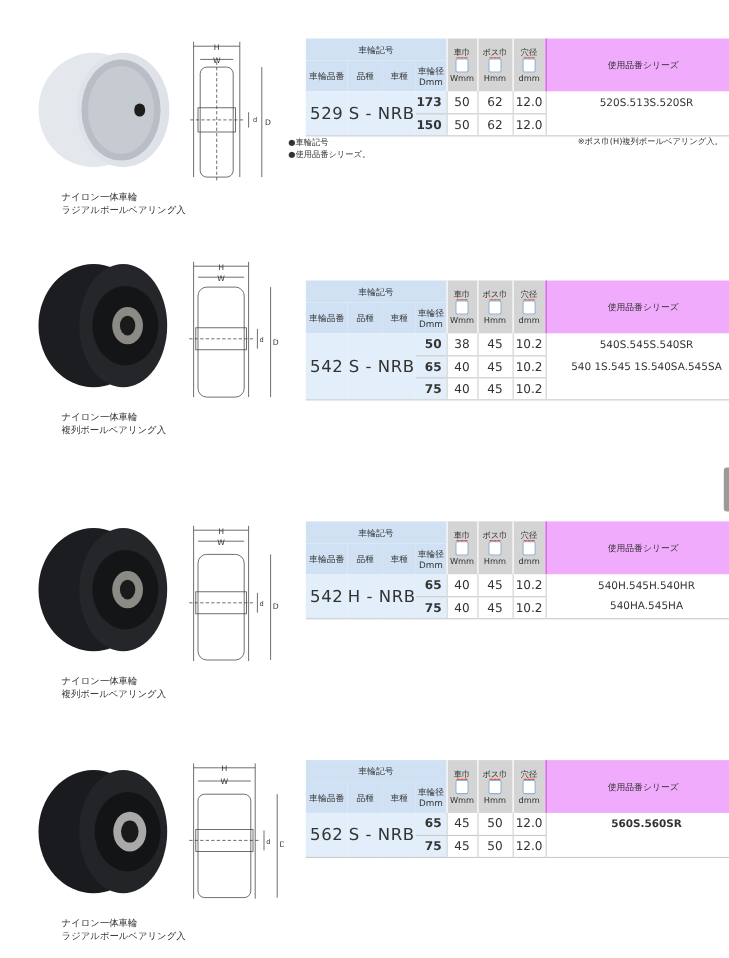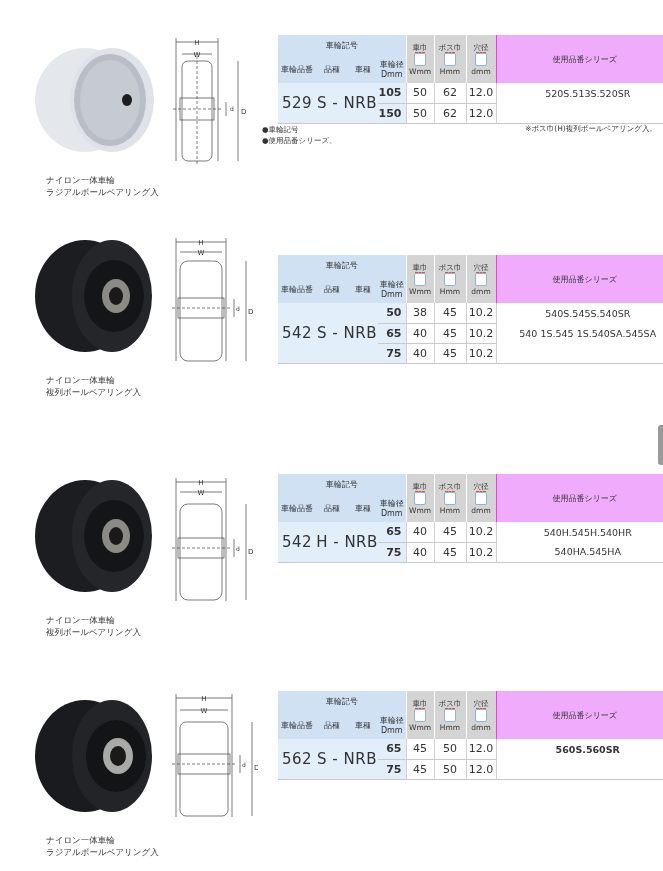--- a/index.html
+++ b/index.html
@@ -1,20 +1,20 @@
 <!DOCTYPE html>
 <html><head>
 <meta charset="utf-8">
 <style>
   html,body{margin:0;padding:0;background:#ffffff;}
   body{width:663px;height:871px;position:relative;overflow:hidden;font-family:"DejaVu Sans","Liberation Sans",sans-serif;color:#333;}
   .section{position:absolute;left:0;width:663px;}
   .photo{position:absolute;left:30px;width:130px;height:120px;}
   .wheel-svg{width:100%;height:100%;}
-  .caption{position:absolute;left:46px;font-size:8.5px;line-height:12px;color:#333;}
+  .caption{position:absolute;left:56px;font-size:8.5px;line-height:12px;color:#333;}
   .diagram{position:absolute;left:168px;width:90px;height:130px;}
   table.spec{position:absolute;left:278px;border-collapse:collapse;font-size:8px;}
   table.spec td{padding:0;text-align:center;vertical-align:middle;}
   .h-blue{background:#cfe1f2;color:#333;}
   .h-gray{background:#d4d4d4;color:#333;border-left:1px solid #fff;}
   .h-series{background:#f0abfc;color:#333;border-left:1px solid #d946ef;}
   .b-blue{background:#e2eef9;}
   .row-line td{border-bottom:1px solid #c9c9c9;}
   .big{font-size:15px;letter-spacing:0.5px;color:#333;}
   .dia{font-size:11px;font-weight:bold;color:#333;text-align:right !important;padding-right:4px !important;}
@@ -85,21 +85,21 @@
     </tr>
     <tr style="height:28px;">
       <td class="h-blue">車輪品番</td>
       <td class="h-blue">品種</td>
       <td class="h-blue">車種</td>
       <td class="h-blue">車輪径Dmm</td>
     </tr>
     <tr class="row-line" style="height:20px;">
       <td class="b-blue big" rowspan="2">529</td>
       <td class="b-blue big" colspan="2" rowspan="2">S - NRB</td>
-      <td class="b-blue dia">105</td>
+      <td class="b-blue dia">173</td>
       <td class="val">50</td>
       <td class="val">62</td>
       <td class="val">12.0</td>
       <td class="series" style="border-bottom:none;">520S.513S.520SR</td>
     </tr>
     <tr class="row-line" style="height:20px;">
       <td class="b-blue dia">150</td>
       <td class="val">50</td>
       <td class="val">62</td>
       <td class="val">12.0</td>

